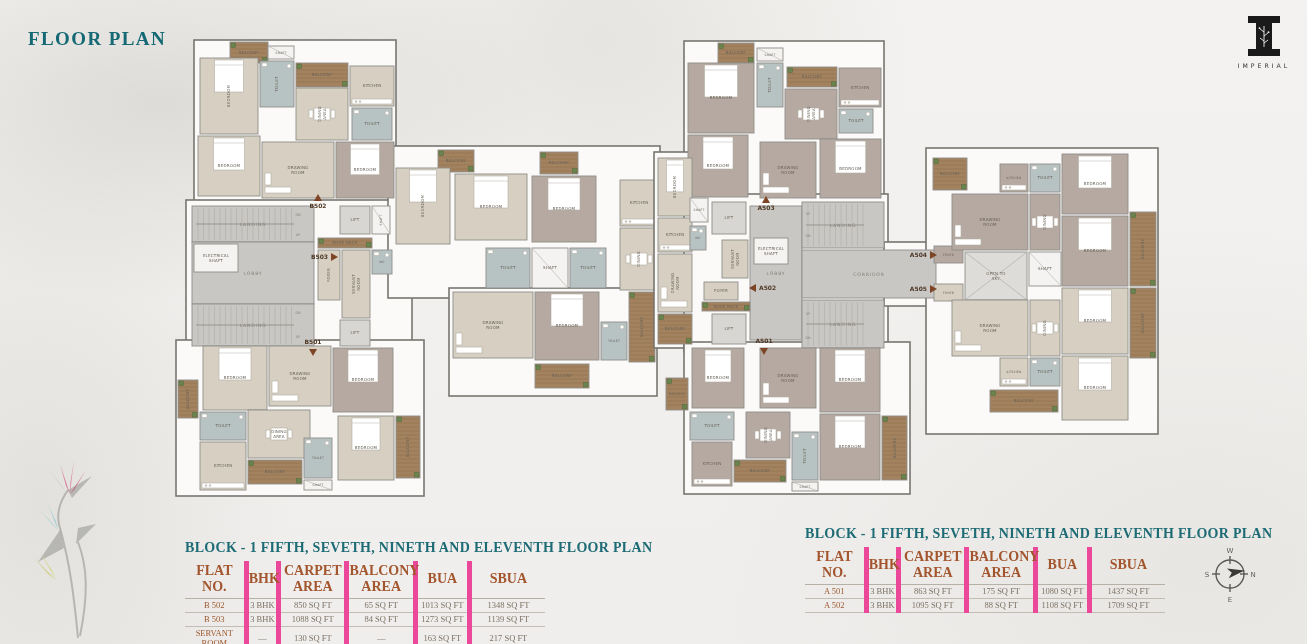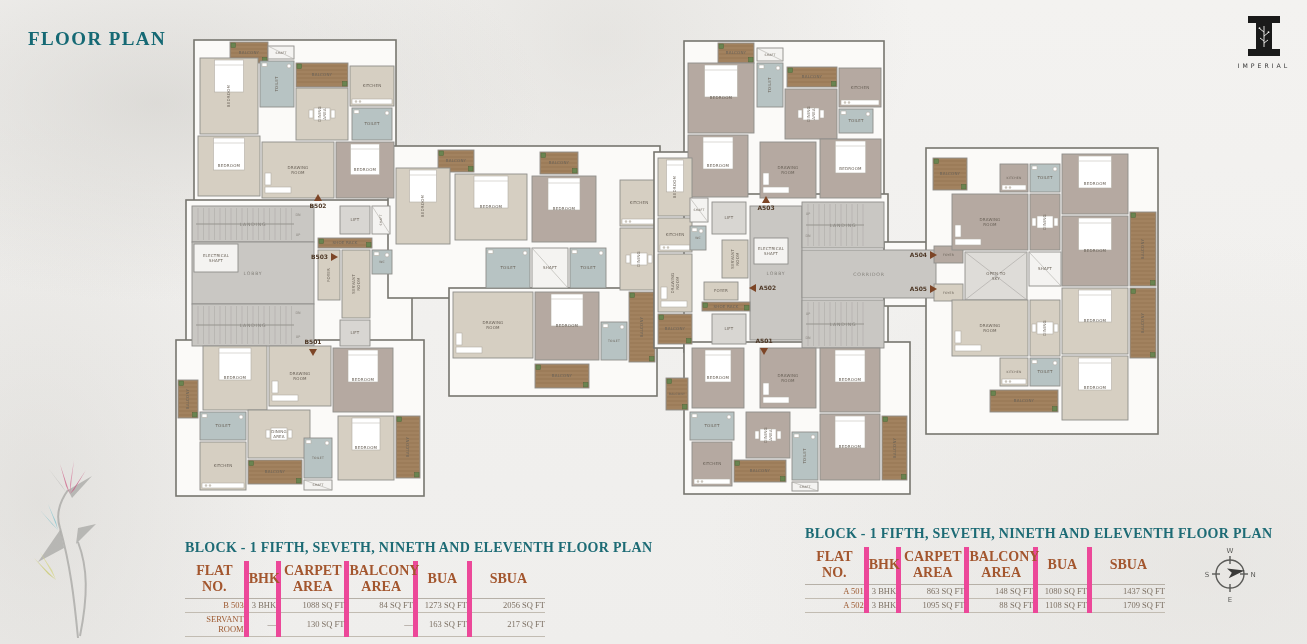--- a/index.html
+++ b/index.html
@@ -17,21 +17,21 @@
       color:#156974;letter-spacing:1.4px;white-space:nowrap;}
   .logo{position:absolute;left:1222px;top:10px;width:84px;}
   .compass{position:absolute;left:1198px;top:542px;}
   .flower{position:absolute;left:8px;top:446px;}
   .plan-table{position:absolute;}
   .tbl-title{font-weight:bold;font-size:14px;color:#1d6b75;text-align:center;
       letter-spacing:.3px;margin-bottom:5px;white-space:nowrap;}
   table{width:100%;border-collapse:collapse;table-layout:fixed;}
   th{font-size:14px;color:#a3562e;font-weight:bold;padding:2px 0 3px;
      border-bottom:1px solid #b6b0a7;}
-  td{font-size:8.5px;color:#7d7164;text-align:right;padding:1px 0 2px;
+  td{font-size:8.5px;color:#7d7164;text-align:center;padding:1px 0 2px;
      border-bottom:1px solid #c2bcb2;}
   th+th,td+td{border-left:5px solid #ec4899;}
   td:first-child{color:#9d5a31;}
 </style>
 </head>
 <body>
 
 <div class="texture"></div>
 
 <svg id="plan-svg" width="1307" height="644" viewBox="0 0 1307 644">
@@ -1017,26 +1017,34 @@
           <th>FLAT NO.</th>
           <th>BHK</th>
           <th>CARPET AREA</th>
           <th>BALCONY AREA</th>
           <th>BUA</th>
           <th>SBUA</th>
         </tr>
       </thead>
       <tbody>
         <tr>
+          <td>B 502</td>
+          <td>3 BHK</td>
+          <td>850 SQ FT</td>
+          <td>65 SQ FT</td>
+          <td>1013 SQ FT</td>
+          <td>1348 SQ FT</td>
+        </tr>
+        <tr>
           <td>B 503</td>
           <td>3 BHK</td>
           <td>1088 SQ FT</td>
           <td>84 SQ FT</td>
           <td>1273 SQ FT</td>
-          <td>2056 SQ FT</td>
+          <td>1139 SQ FT</td>
         </tr>
         <tr>
           <td>SERVANT ROOM</td>
           <td>—</td>
           <td>130 SQ FT</td>
           <td>—</td>
           <td>163 SQ FT</td>
           <td>217 SQ FT</td>
         </tr>
       </tbody>
@@ -1062,21 +1070,21 @@
           <th>BALCONY AREA</th>
           <th>BUA</th>
           <th>SBUA</th>
         </tr>
       </thead>
       <tbody>
         <tr>
           <td>A 501</td>
           <td>3 BHK</td>
           <td>863 SQ FT</td>
-          <td>148 SQ FT</td>
+          <td>175 SQ FT</td>
           <td>1080 SQ FT</td>
           <td>1437 SQ FT</td>
         </tr>
         <tr>
           <td>A 502</td>
           <td>3 BHK</td>
           <td>1095 SQ FT</td>
           <td>88 SQ FT</td>
           <td>1108 SQ FT</td>
           <td>1709 SQ FT</td>

